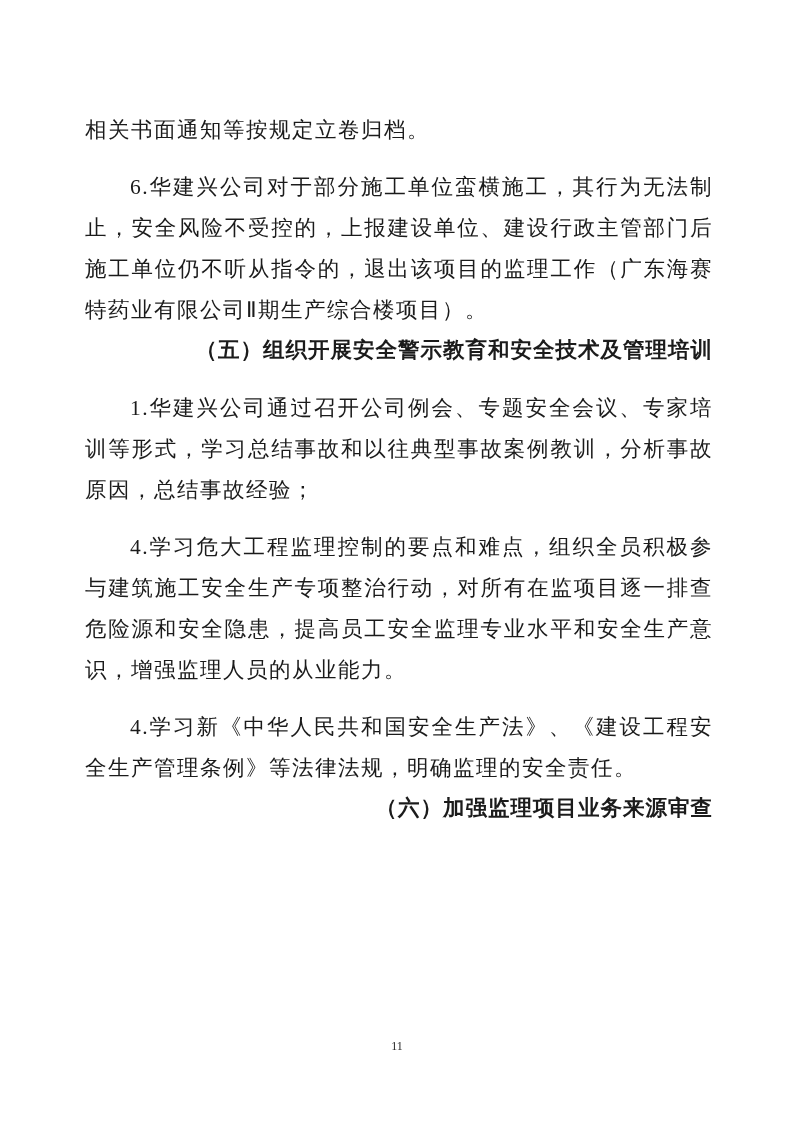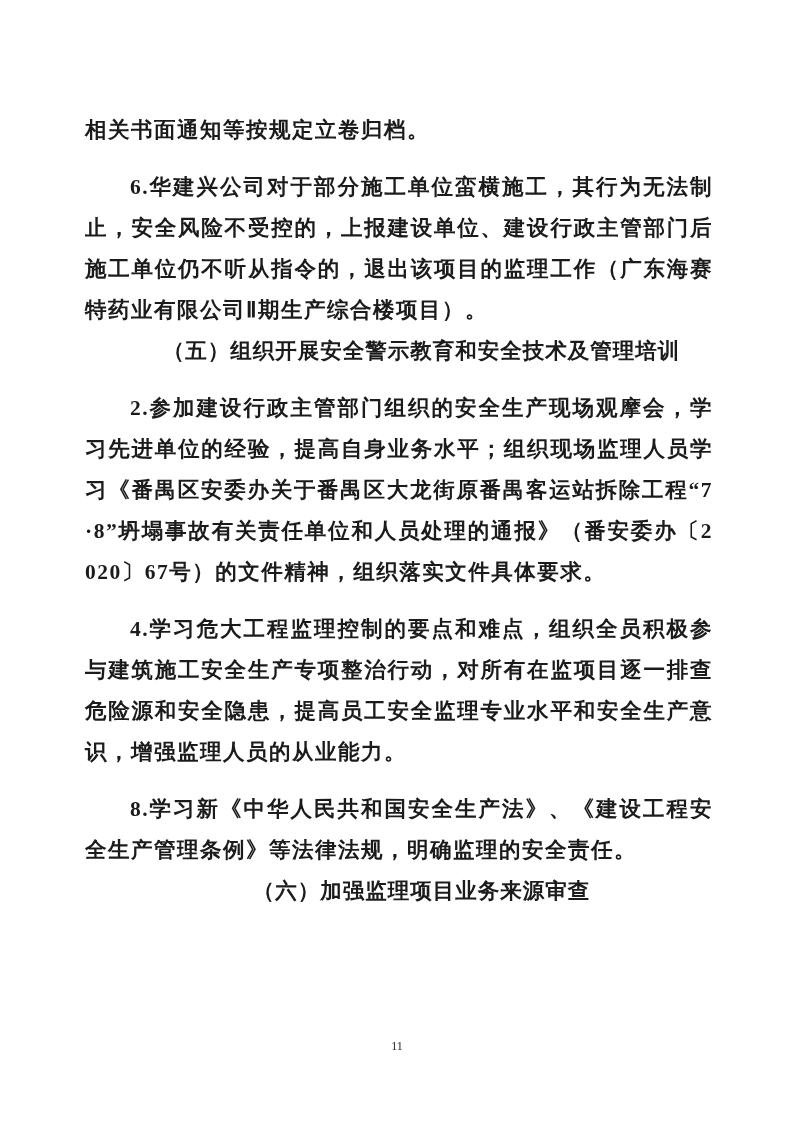--- a/index.html
+++ b/index.html
@@ -23,31 +23,30 @@
     width: 628px;
   }
   .doc-body p {
     margin: 0;
     font-size: 21.5px;
     line-height: 41px;
     text-align: justify;
     text-justify: inter-character;
     letter-spacing: 1.5px;
     word-break: break-all;
-    font-weight: bold;
   }
   .doc-body p.indent {
     text-indent: 45px;
     margin-top: 16px;
   }
   .doc-body p.heading {
-    font-family: Liberation Serif, serif;
+    font-family: Liberation Mono, monospace;
     font-weight: bold;
     text-indent: 45px;
-    text-align: center;
+    text-align: right;
     letter-spacing: 1px;
   }
   .page-number {
     position: absolute;
     top: 1038px;
     left: 0;
     width: 100%;
     text-align: center;
     font-size: 12px;
     line-height: 16px;
@@ -56,19 +55,19 @@
   }
 </style>
 </head>
 <body>
 
 <div class="page">
   <div class="doc-body">
       <p class="no-indent">相关书面通知等按规定立卷归档。</p>
       <p class="indent">6.华建兴公司对于部分施工单位蛮横施工，其行为无法制止，安全风险不受控的，上报建设单位、建设行政主管部门后施工单位仍不听从指令的，退出该项目的监理工作（广东海赛特药业有限公司Ⅱ期生产综合楼项目）。</p>
       <p class="heading">（五）组织开展安全警示教育和安全技术及管理培训</p>
-      <p class="indent">2.参加建设行政主管部门组织的安全生产现场观摩会，学习先进单位的经验，提高自身业务水平；组织现场监理人员学习《番禺区安委办关于番禺区大龙街原番禺客运站拆除工程“7·8”坍塌事故有关责任单位和人员处理的通报》（番安委办〔2020〕67号）的文件精神，组织落实文件具体要求。</p>
+      <p class="indent">1.华建兴公司通过召开公司例会、专题安全会议、专家培训等形式，学习总结事故和以往典型事故案例教训，分析事故原因，总结事故经验；</p>
       <p class="indent">4.学习危大工程监理控制的要点和难点，组织全员积极参与建筑施工安全生产专项整治行动，对所有在监项目逐一排查危险源和安全隐患，提高员工安全监理专业水平和安全生产意识，增强监理人员的从业能力。</p>
-      <p class="indent">8.学习新《中华人民共和国安全生产法》、《建设工程安全生产管理条例》等法律法规，明确监理的安全责任。</p>
+      <p class="indent">4.学习新《中华人民共和国安全生产法》、《建设工程安全生产管理条例》等法律法规，明确监理的安全责任。</p>
       <p class="heading">（六）加强监理项目业务来源审查</p>
     </div>
   <div class="page-number">11</div>
 </div>
 
 </body></html>

